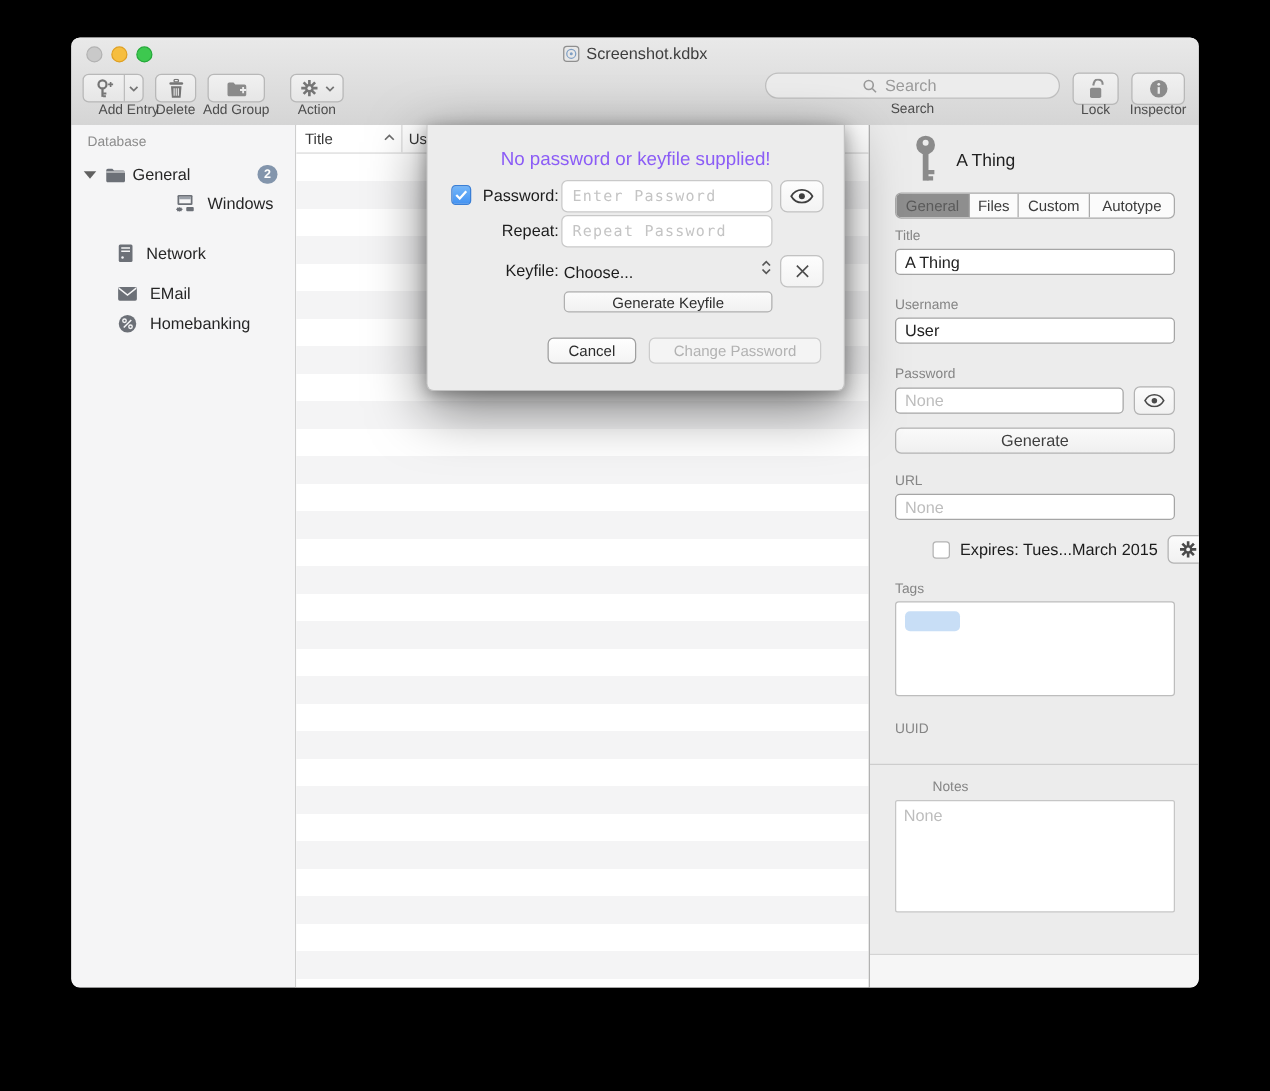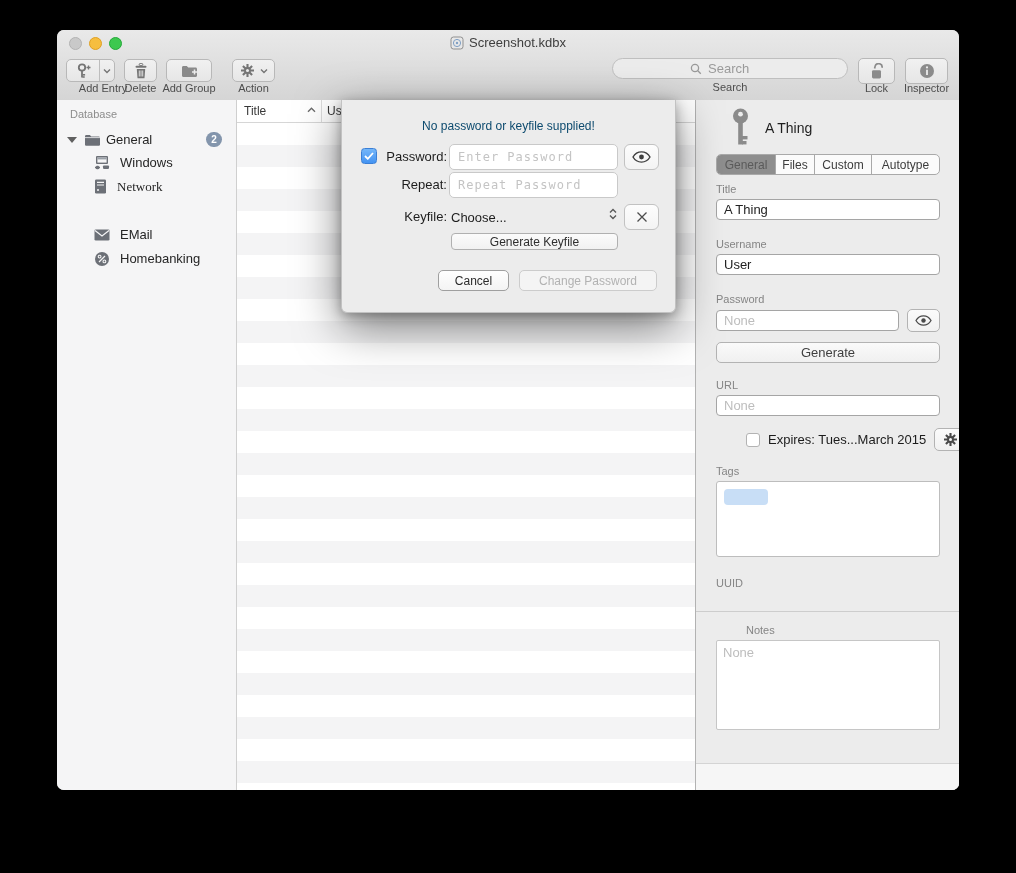--- a/index.html
+++ b/index.html
@@ -148,21 +148,21 @@
     background:#f6f6f6;border-top:1px solid #d4d4d4;
   }
   
   .dialog{
     position:absolute;left:284px;top:70px;width:335px;height:213px;
     background:#ececec;border-radius:0 0 6px 6px;
     border:1px solid #c2c2c2;border-top:none;box-sizing:border-box;
     box-shadow:0 14px 45px rgba(0,0,0,.5),0 3px 12px rgba(0,0,0,.3);
     z-index:5;
   }
-  .dlg-msg{position:absolute;left:0;right:0;top:19px;text-align:center;font-size:12px;color:#0c4a6e;}
+  .dlg-msg{position:absolute;left:0;right:0;top:19px;text-align:center;font-size:15px;color:#8b5cf6;}
   .dlg-label{position:absolute;left:0;width:105px;text-align:right;font-size:13px;color:#1d1d1d;line-height:26px;}
   .dlg-input{
     position:absolute;left:107px;width:169px;height:26px;box-sizing:border-box;
     border:1px solid #c9c9c9;border-radius:5px;background:#fff;padding:0 8px;outline:none;
     font-family:"DejaVu Sans Mono",monospace;font-size:12px;color:#333;letter-spacing:1px;
   }
   .dlg-input::placeholder{color:#c4c4c4;}
   .dlg-sq{
     position:absolute;left:282px;width:35px;height:26px;box-sizing:border-box;
     border:1px solid #c2c2c2;border-radius:6px;background:linear-gradient(#fdfdfd,#f3f3f3);
@@ -290,32 +290,32 @@
       <div class="sb-row sb-root">
         <div class="disclosure"></div>
         <svg class="sb-ic" width="17" height="14" viewBox="0 0 17 14">
           <path d="M1 3.2c0-.7.6-1.3 1.3-1.3h3.6l1.3 1.5h7.5c.7 0 1.3.6 1.3 1.3v6.8c0 .7-.6 1.3-1.3 1.3H2.3c-.7 0-1.3-.6-1.3-1.3z" fill="#6c7077"></path>
           <path d="M1 4.6h15" stroke="#f5f5f6" stroke-width="0.8"></path>
         </svg>
         <span class="sb-text">General</span>
         <span class="badge" style="background: rgb(131, 149, 172);">2</span>
       </div>
 
-      <div class="sb-row sb-item" style="top:51px;">
+      <div class="sb-row sb-item" style="top:51px;padding-left:46px;">
         <svg class="sb-ic" width="16" height="15" viewBox="0 0 16 15">
           <rect x="2" y="1" width="12" height="8" rx="1" fill="#6c7077"></rect>
           <rect x="3.4" y="2.4" width="9.2" height="5.2" fill="#f5f5f6"></rect>
           <rect x="3.4" y="2.4" width="9.2" height="2" fill="#9aa0a8"></rect>
           <path d="M1 12.5h5M3.5 10.8v3.4M1.8 11.3l3.4 2.4M5.2 11.3l-3.4 2.4" stroke="#6c7077" stroke-width="1.1"></path>
           <rect x="9" y="10.5" width="6" height="3.4" rx="0.8" fill="#6c7077"></rect>
         </svg>
         <span class="sb-text">Windows</span>
       </div>
 
-      <div class="sb-row sb-item" style="top:75px;font-family:Liberation Serif, serif;">
+      <div class="sb-row sb-item" style="top:91px;">
         <svg class="sb-ic" width="13" height="15" viewBox="0 0 13 15">
           <rect x="1" y="0.5" width="11" height="14" rx="1.2" fill="#6c7077"></rect>
           <path d="M3 3.4h7M3 6h7" stroke="#f5f5f6" stroke-width="1.2"></path>
           <circle cx="4" cy="11" r="1" fill="#f5f5f6"></circle>
         </svg>
         <span class="sb-text">Network</span>
       </div>
 
 
       <div class="sb-row sb-item" style="top:123px;">

